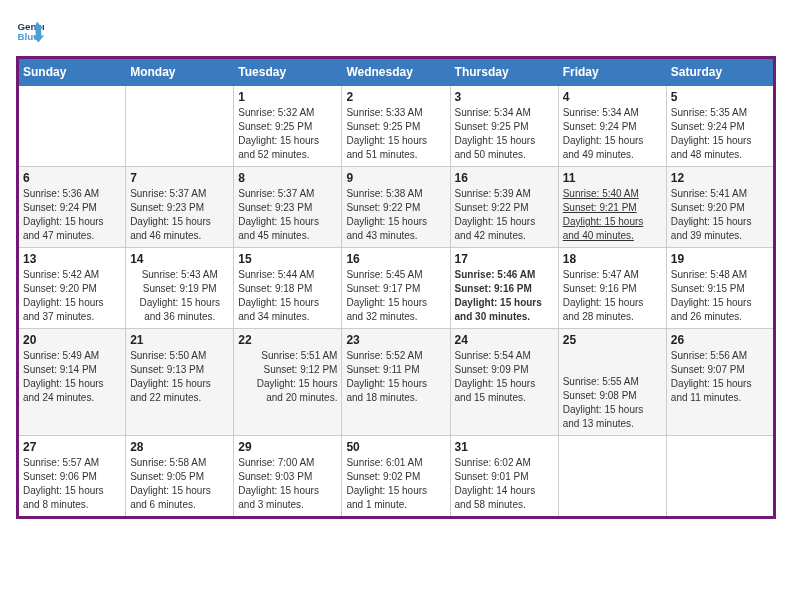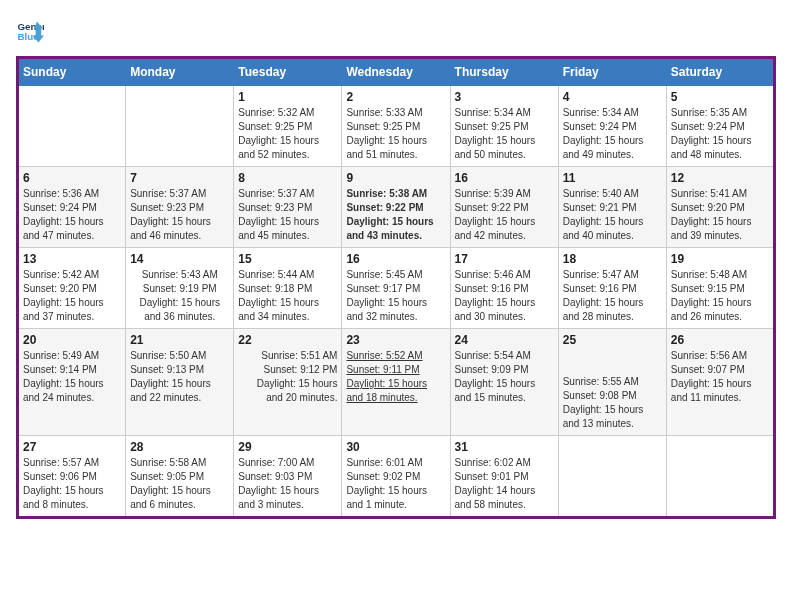--- a/index.html
+++ b/index.html
@@ -182,35 +182,35 @@
         </td>
         <td>
           <span class="day-number">8</span>
           <div class="day-info" style="white-space: pre-line;">Sunrise: 5:37 AM
 Sunset: 9:23 PM
 Daylight: 15 hours
 and 45 minutes.</div>
         </td>
         <td>
           <span class="day-number">9</span>
-          <div class="day-info" style="white-space: pre-line; font-weight: bold;">Sunrise: 5:38 AM
+          <div class="day-info" style="white-space: pre-line;">Sunrise: 5:38 AM
 Sunset: 9:22 PM
 Daylight: 15 hours
 and 43 minutes.</div>
         </td>
         <td>
           <span class="day-number">16</span>
           <div class="day-info" style="white-space: pre-line;">Sunrise: 5:39 AM
 Sunset: 9:22 PM
 Daylight: 15 hours
 and 42 minutes.</div>
         </td>
         <td>
           <span class="day-number">11</span>
-          <div class="day-info" style="white-space: pre-line;">Sunrise: 5:40 AM
+          <div class="day-info" style="white-space: pre-line; text-decoration: underline;">Sunrise: 5:40 AM
 Sunset: 9:21 PM
 Daylight: 15 hours
 and 40 minutes.</div>
         </td>
         <td>
           <span class="day-number">12</span>
           <div class="day-info" style="white-space: pre-line;">Sunrise: 5:41 AM
 Sunset: 9:20 PM
 Daylight: 15 hours
 and 39 minutes.</div>
@@ -240,21 +240,21 @@
         </td>
         <td>
           <span class="day-number">16</span>
           <div class="day-info" style="white-space: pre-line;">Sunrise: 5:45 AM
 Sunset: 9:17 PM
 Daylight: 15 hours
 and 32 minutes.</div>
         </td>
         <td>
           <span class="day-number">17</span>
-          <div class="day-info" style="white-space: pre-line;">Sunrise: 5:46 AM
+          <div class="day-info" style="white-space: pre-line; font-weight: bold;">Sunrise: 5:46 AM
 Sunset: 9:16 PM
 Daylight: 15 hours
 and 30 minutes.</div>
         </td>
         <td>
           <span class="day-number">18</span>
           <div class="day-info" style="white-space: pre-line;">Sunrise: 5:47 AM
 Sunset: 9:16 PM
 Daylight: 15 hours
 and 28 minutes.</div>
@@ -284,21 +284,21 @@
         </td>
         <td>
           <span class="day-number">22</span>
           <div class="day-info" style="white-space: pre-line; text-align: right;">Sunrise: 5:51 AM
 Sunset: 9:12 PM
 Daylight: 15 hours
 and 20 minutes.</div>
         </td>
         <td>
           <span class="day-number">23</span>
-          <div class="day-info" style="white-space: pre-line; text-decoration: underline;">Sunrise: 5:52 AM
+          <div class="day-info" style="white-space: pre-line;">Sunrise: 5:52 AM
 Sunset: 9:11 PM
 Daylight: 15 hours
 and 18 minutes.</div>
         </td>
         <td>
           <span class="day-number">24</span>
           <div class="day-info" style="white-space: pre-line;">Sunrise: 5:54 AM
 Sunset: 9:09 PM
 Daylight: 15 hours
 and 15 minutes.</div>
@@ -334,21 +334,21 @@
 and 6 minutes.</div>
         </td>
         <td>
           <span class="day-number">29</span>
           <div class="day-info" style="white-space: pre-line;">Sunrise: 7:00 AM
 Sunset: 9:03 PM
 Daylight: 15 hours
 and 3 minutes.</div>
         </td>
         <td>
-          <span class="day-number">30</span>
+          <span class="day-number">50</span>
           <div class="day-info" style="white-space: pre-line;">Sunrise: 6:01 AM
 Sunset: 9:02 PM
 Daylight: 15 hours
 and 1 minute.</div>
         </td>
         <td>
           <span class="day-number">31</span>
           <div class="day-info" style="white-space: pre-line;">Sunrise: 6:02 AM
 Sunset: 9:01 PM
 Daylight: 14 hours

